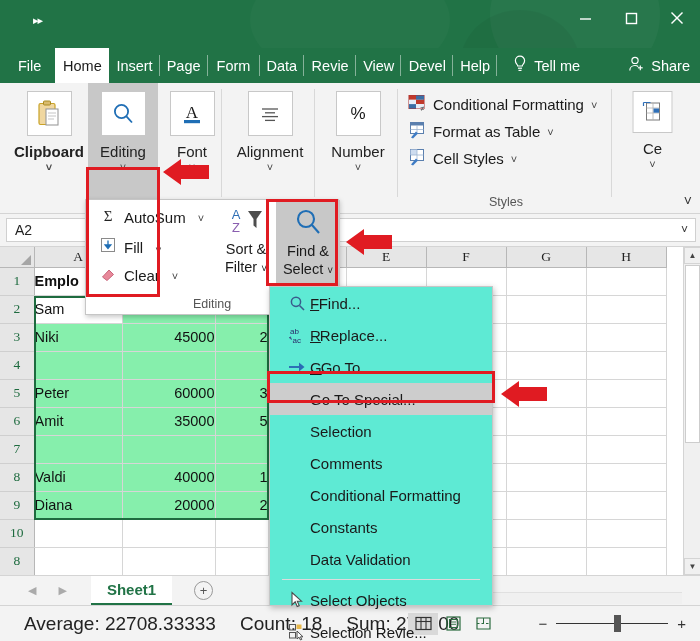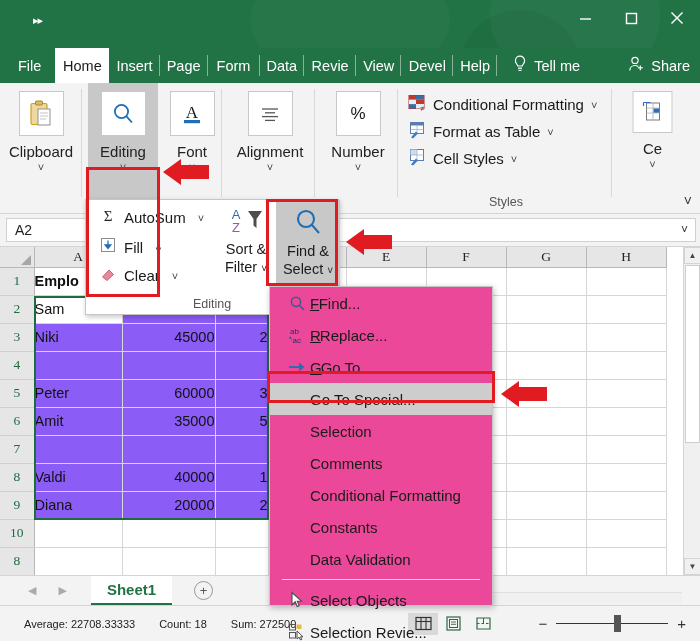--- a/index.html
+++ b/index.html
@@ -182,21 +182,21 @@
     border-right: 1px solid #b7b7b7; border-bottom: 1px solid #cfcfcf;
     text-align: center; font-size: 13.5px; color: #1e6b3f;
     font-family: "Liberation Serif", serif;
   }
   .cell {
     height: 28px; border-right: 1px solid #d6d6d6; border-bottom: 1px solid #d6d6d6;
     font-size: 14.5px; color: #111; padding: 0 4px; vertical-align: middle;
     background: #ffffff; white-space: nowrap; overflow: hidden;
   }
   .cell.num { text-align: right; }
-  .cell.sel { background: #8b5cf6; }
+  .cell.sel { background: #86efac; }
   .cell.active { background: #ffffff; }
   .cell.bold { font-weight: bold; }
   .selrange-border {
     position: absolute; border: 2px solid #1e6b3f; pointer-events: none; z-index: 5;
   }
 
   
   .vscroll {
     position: absolute; right: 0; top: 247px; width: 17px; height: 328px;
     background: #f0f0f0; border-left: 1px solid #d4d4d4;
@@ -235,21 +235,21 @@
     background: #f0f0f0; border-top: 1px solid #e0e0e0;
   }
 
   
   .statusbar {
     position: absolute; left: 0; top: 605px; width: 700px; height: 36px;
     background: #f3f3f3; border-top: 1px solid #d4d4d4;
     display: flex; align-items: center;
   }
   .stat {
-    font-size: 11px; color: #222; margin-left: 24px; white-space: nowrap;
+    font-size: 19px; color: #222; margin-left: 24px; white-space: nowrap;
   }
   .viewbtns {
     position: absolute; left: 408px; display: flex; gap: 0;
   }
   .viewbtn {
     width: 30px; height: 22px; display: flex; align-items: center; justify-content: center;
     color: #333;
   }
   .viewbtn.on { background: #d9d9d9; }
   .zoomwrap {
@@ -278,21 +278,21 @@
     font-size: 12.5px; color: #555;
   }
   .ep-bigbtn {
     position: absolute; display: flex; flex-direction: column; align-items: center;
     font-size: 14.5px; color: #1a1a1a; line-height: 18px; text-align: center;
   }
 
   
   .fsmenu {
     position: absolute; left: 269px; top: 286px; width: 224px; height: 320px;
-    background: #ec4899; border: 1px solid #c6c6c6;
+    background: #5eead4; border: 1px solid #c6c6c6;
     box-shadow: 1px 2px 6px rgba(0,0,0,0.25);
     z-index: 30;
   }
   .fsitem {
     height: 32px; display: flex; align-items: center;
     font-size: 15px; color: #1a1a1a; white-space: nowrap;
   }
   .fsitem .ic {
     width: 38px; display: flex; align-items: center; justify-content: center;
     flex: 0 0 38px;
@@ -389,21 +389,21 @@
           <line x1="12.3" y1="10.4" x2="12.3" y2="15.2" stroke="#fff" stroke-width="1.2"></line>
           <line x1="9.9" y1="12.8" x2="14.7" y2="12.8" stroke="#fff" stroke-width="1.2"></line>
         </svg>
       </span>
       <span>Share</span>
     </div>
   </div>
 
   <div class="ribbon">
 
-    <div class="rgroup" style="left:0; width:82px;">
+    <div class="rgroup" style="left:8px; width:82px;font-weight:bold;">
       <div class="bigbtn">
         <div class="iconbox">
           <svg width="26" height="28" viewBox="0 0 26 28">
             <rect x="3" y="3.5" width="16" height="21" rx="1.5" fill="#f0d7a0" stroke="#c9a227" stroke-width="1.2"></rect>
             <rect x="7.5" y="1" width="7" height="4" rx="1" fill="#d9bb6e" stroke="#a98a20" stroke-width="1"></rect>
             <rect x="10" y="9" width="12" height="16" fill="#ffffff" stroke="#9b9b9b" stroke-width="1.1"></rect>
             <line x1="12" y1="13" x2="20" y2="13" stroke="#c5c5c5" stroke-width="1"></line>
             <line x1="12" y1="16" x2="20" y2="16" stroke="#c5c5c5" stroke-width="1"></line>
             <line x1="12" y1="19" x2="18" y2="19" stroke="#c5c5c5" stroke-width="1"></line>
           </svg>

